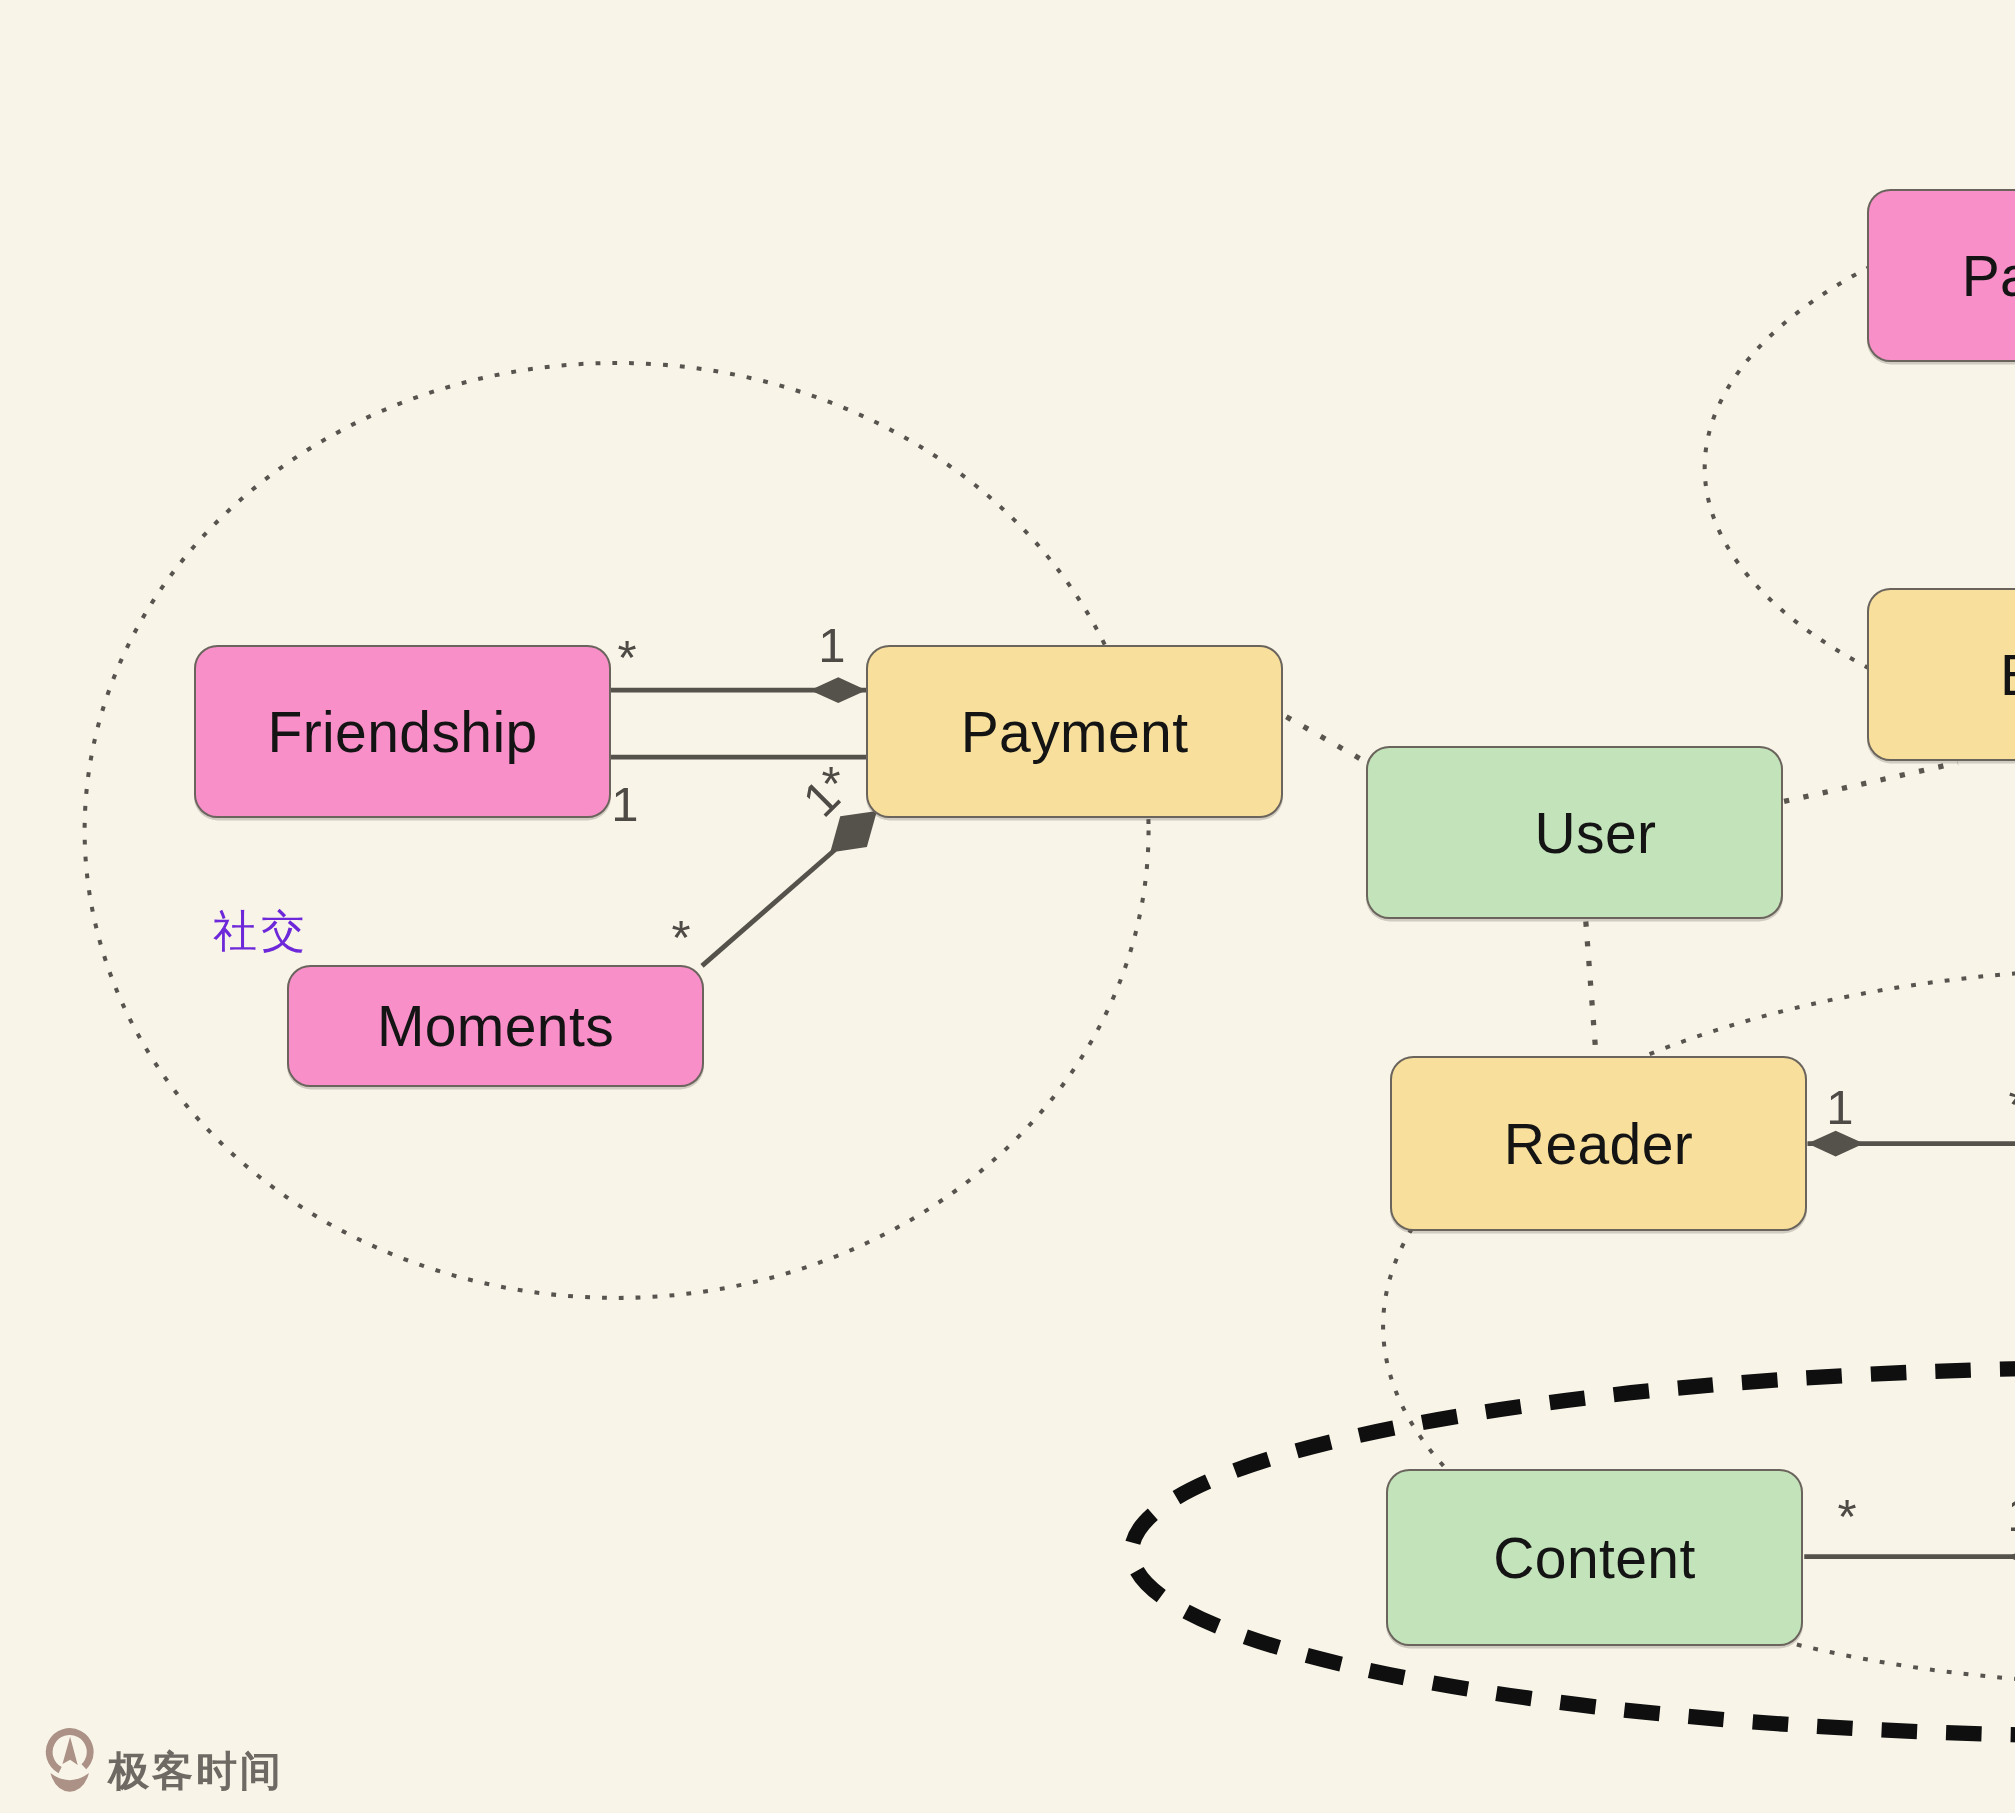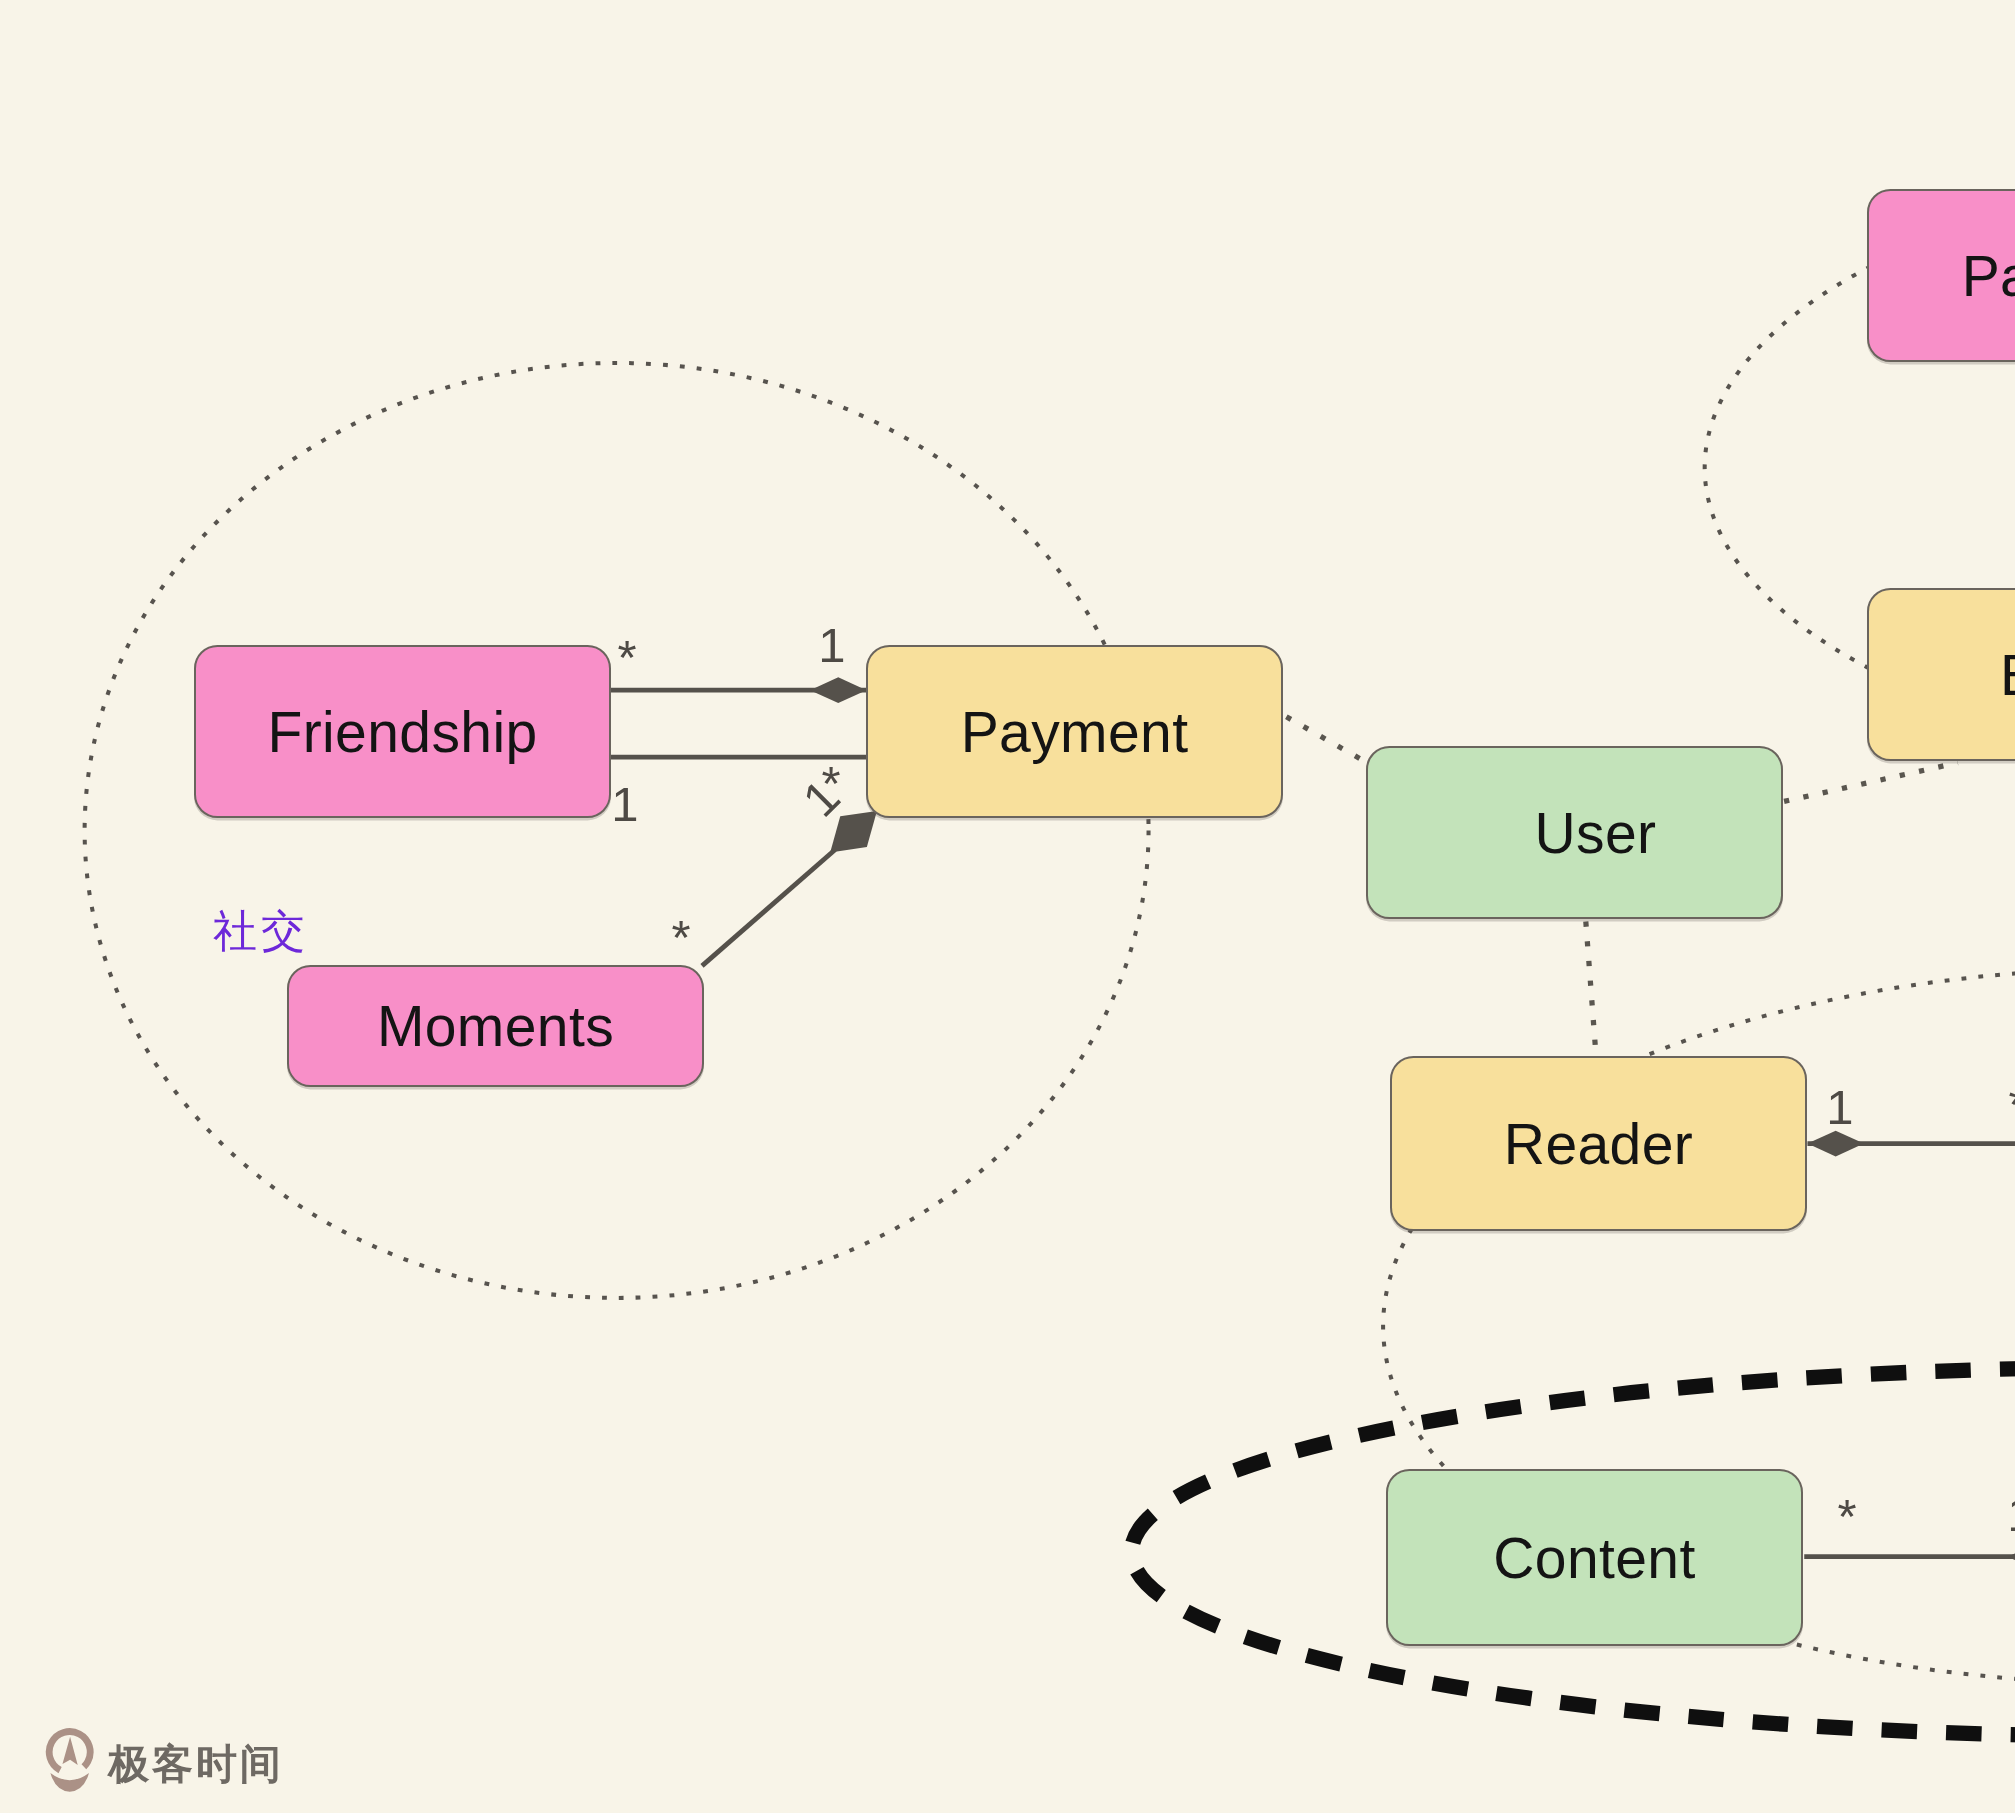--- a/index.html
+++ b/index.html
@@ -21,21 +21,21 @@
   .entity.green{background:#c3e3ba;}
   .mult{
     position:absolute;transform:translate(-50%,-50%);
     font-size:49px;color:#4e4a45;white-space:nowrap;
   }
   .domain-label{
     position:absolute;transform:translate(-50%,-50%);
     font-size:44px;color:#6d28d9;letter-spacing:4px;white-space:nowrap;
     font-family:"Liberation Serif", serif;
   }
-  .logo{position:absolute;left:44px;top:1726px;display:flex;}
+  .logo{position:absolute;left:44px;top:1726px;display:flex;align-items:center;}
   .logo-text{
     font-size:41px;font-weight:bold;color:#6e6963;letter-spacing:2.8px;
     margin-left:11.3px;margin-top:10.5px;white-space:nowrap;
   }
   .ellipse-thin{fill:none;stroke:#57534e;stroke-width:10;stroke-dasharray:12 30;}
   .ellipse-bold{fill:none;stroke:#0f0f0f;stroke-width:38;stroke-dasharray:88 72;}
   .rel-solid{stroke:#55514b;stroke-width:12;fill:none;}
   .rel-dotted{stroke:#5a564f;stroke-width:13;fill:none;stroke-dasharray:13 36;}
   .diamond{fill:#55514b;stroke:none;}
 </style>

